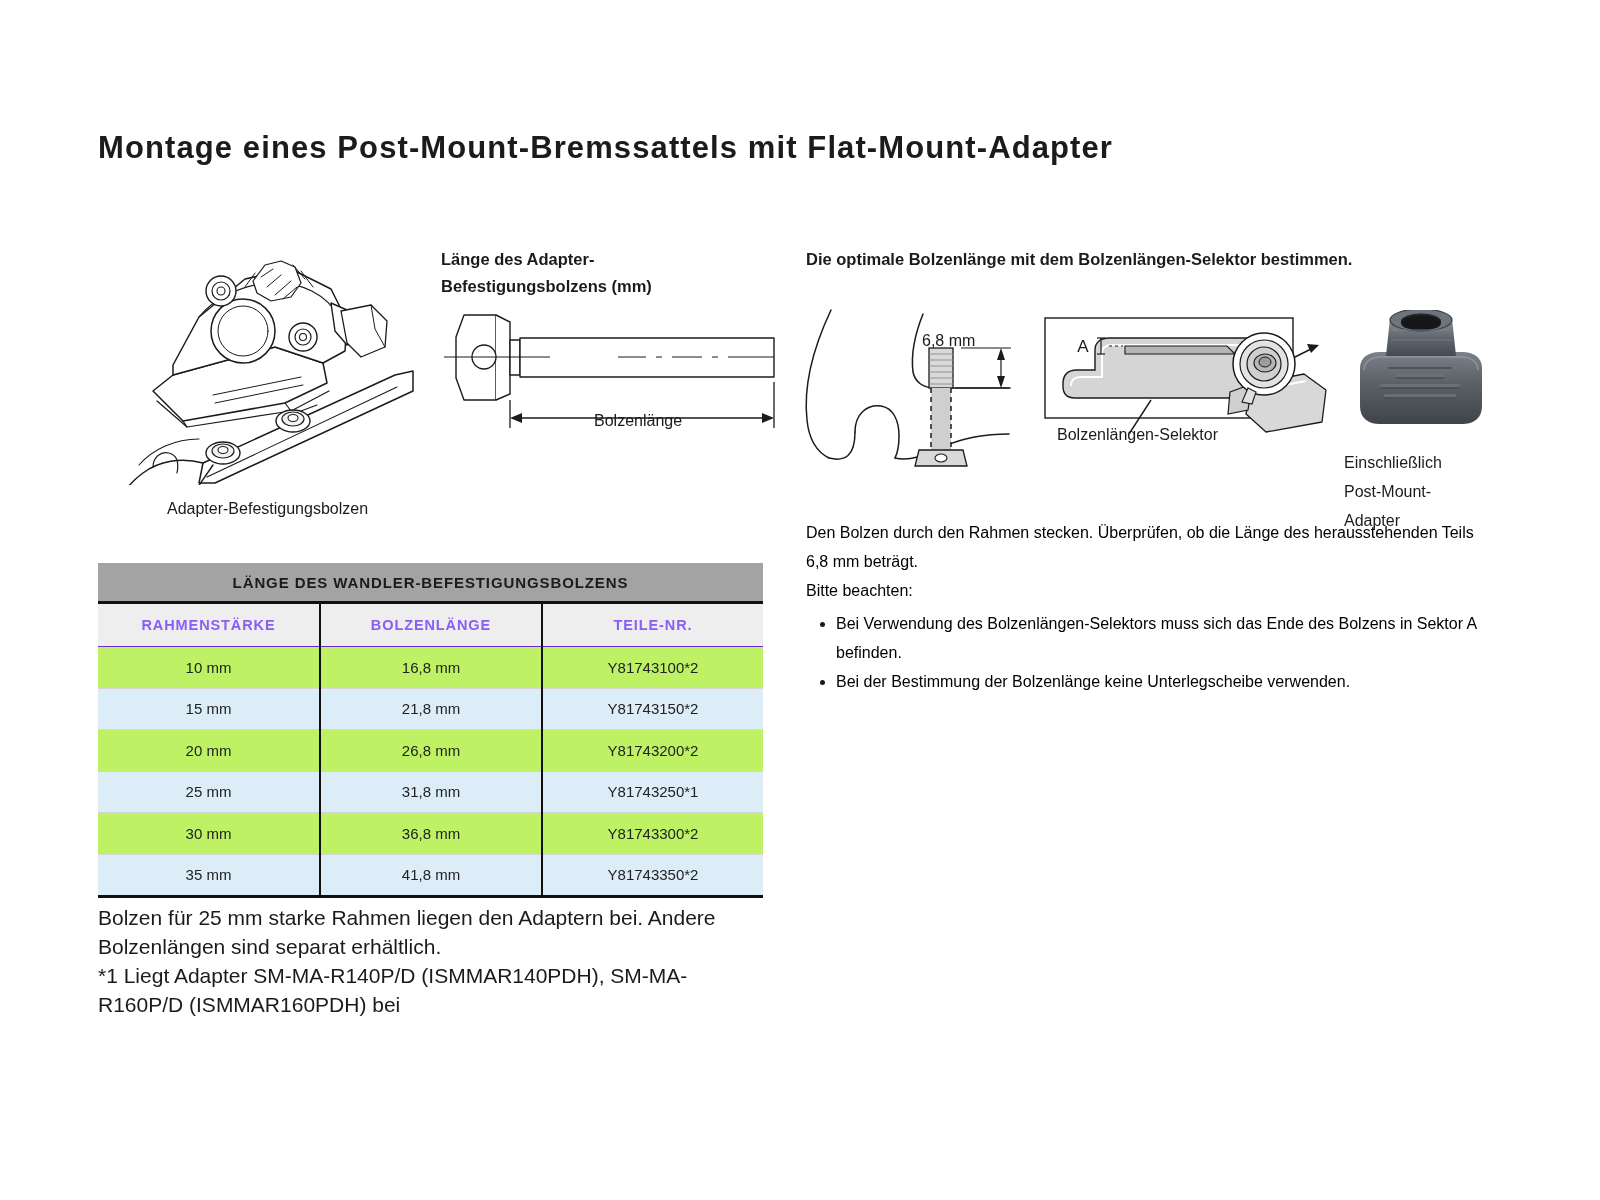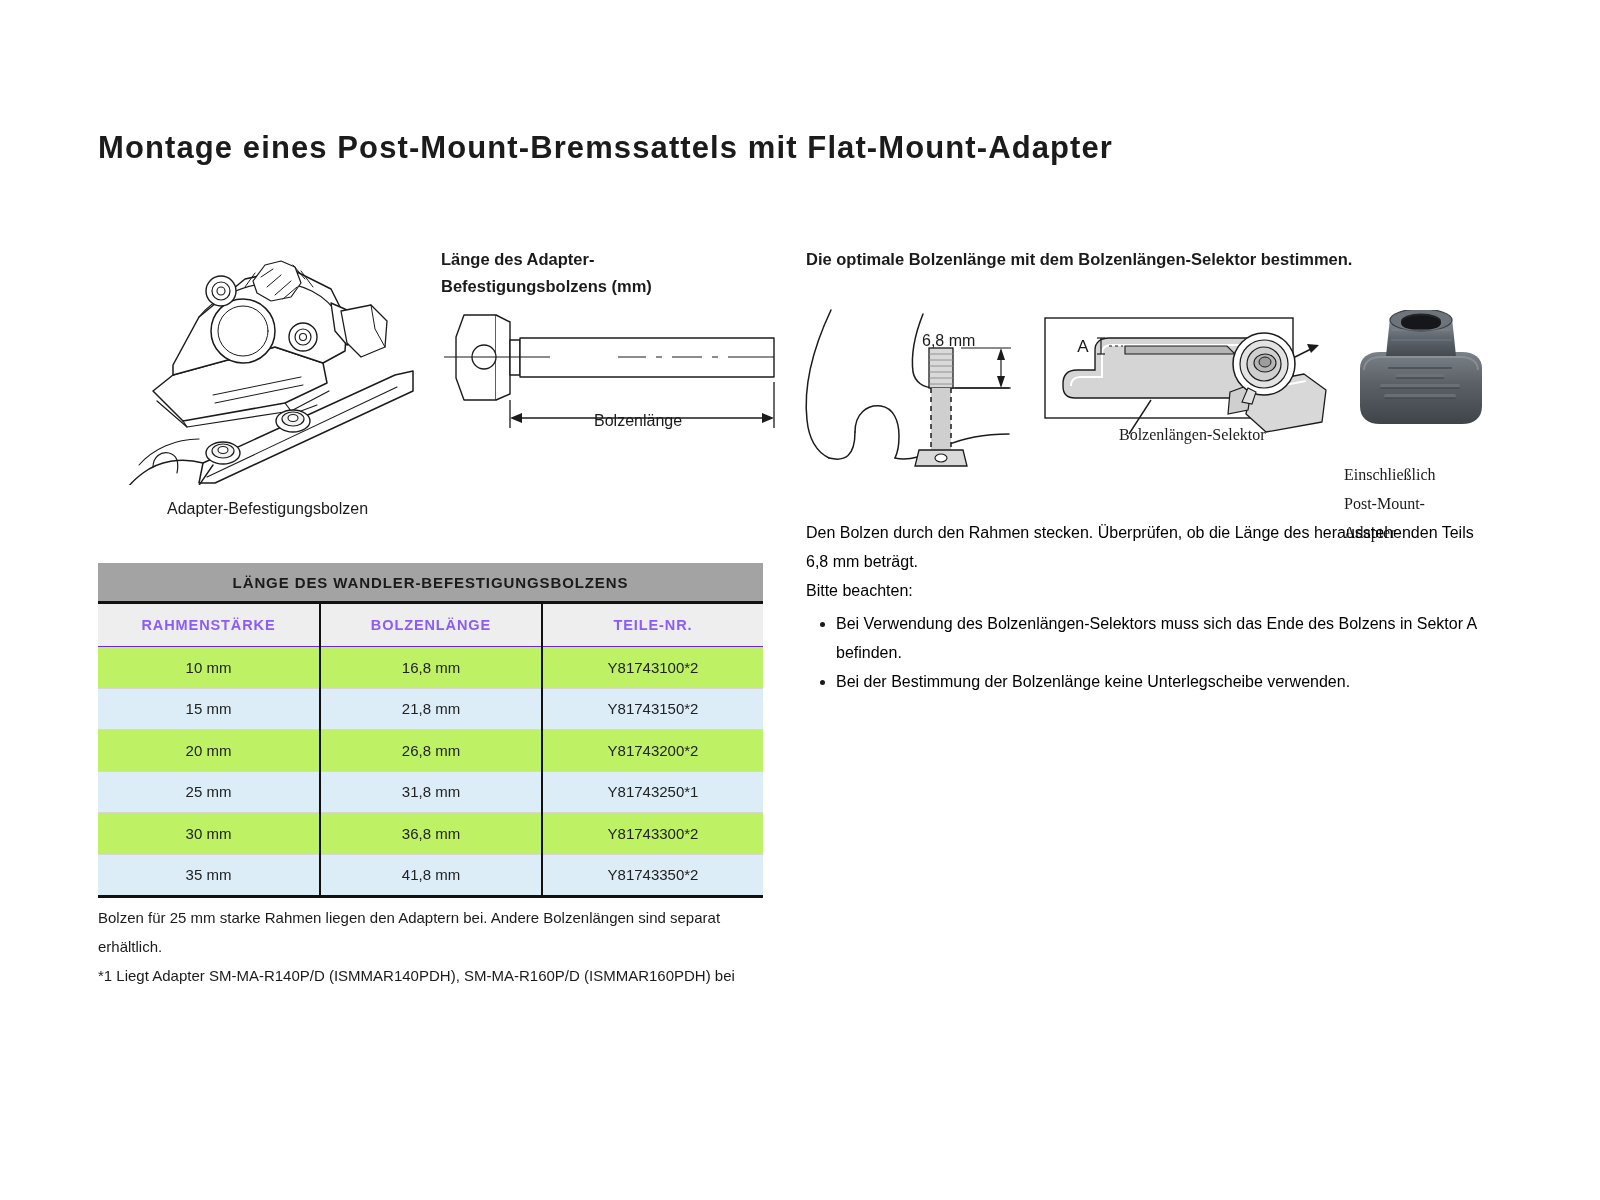--- a/index.html
+++ b/index.html
@@ -50,22 +50,22 @@
   
   .fig-label {
     position: absolute;
     font-size: 16px;
     line-height: 26px;
     color: #1b1b1b;
   }
   #label-adapter-bolt   { left: 167px; top: 496px; white-space: nowrap; }
   #label-bolt-length    { left: 594px; top: 408px; white-space: nowrap; }
   #label-dim-68         { left: 922px; top: 328px; white-space: nowrap; font-size: 16px; }
-  #label-selector       { left: 1119px; top: 422px; white-space: nowrap; font-family: Liberation Serif, serif; }
-  #label-includes-pm    { left: 1344px; top: 460px; width: 170px; line-height: 29px; font-family: Liberation Serif, serif; }
+  #label-selector       { left: 1057px; top: 422px; white-space: nowrap; }
+  #label-includes-pm    { left: 1344px; top: 448px; width: 170px; line-height: 29px; }
 
   
   .illus { position: absolute; }
   #illus-caliper  { left: 95px;  top: 225px; width: 320px; height: 260px; }
   #illus-bolt     { left: 440px; top: 300px; width: 335px; height: 135px; }
   #illus-selector { left: 795px; top: 300px; width: 530px; height: 180px; }
   #illus-adapter  { left: 1330px; top: 310px; width: 180px; height: 125px; }
 
   
   .spec-table {
@@ -113,21 +113,21 @@
   tr.row-alt .tbl-cell { background: #dcedf8; margin-left: 12px; }
   tr.row-plain .tbl-cell { background: #bef264; }
   tr.row-last .tbl-cell { border-bottom: 3px solid #111111; }
 
   
   .table-notes {
     position: absolute;
     left: 98px;
     top: 903px;
     width: 665px;
-    font-size: 15px;
+    font-size: 21px;
     line-height: 29px;
     color: #1b1b1b;
   }
   .table-notes p { margin: 0; }
 
   
   .body-copy {
     position: absolute;
     left: 806px;
     top: 518px;

